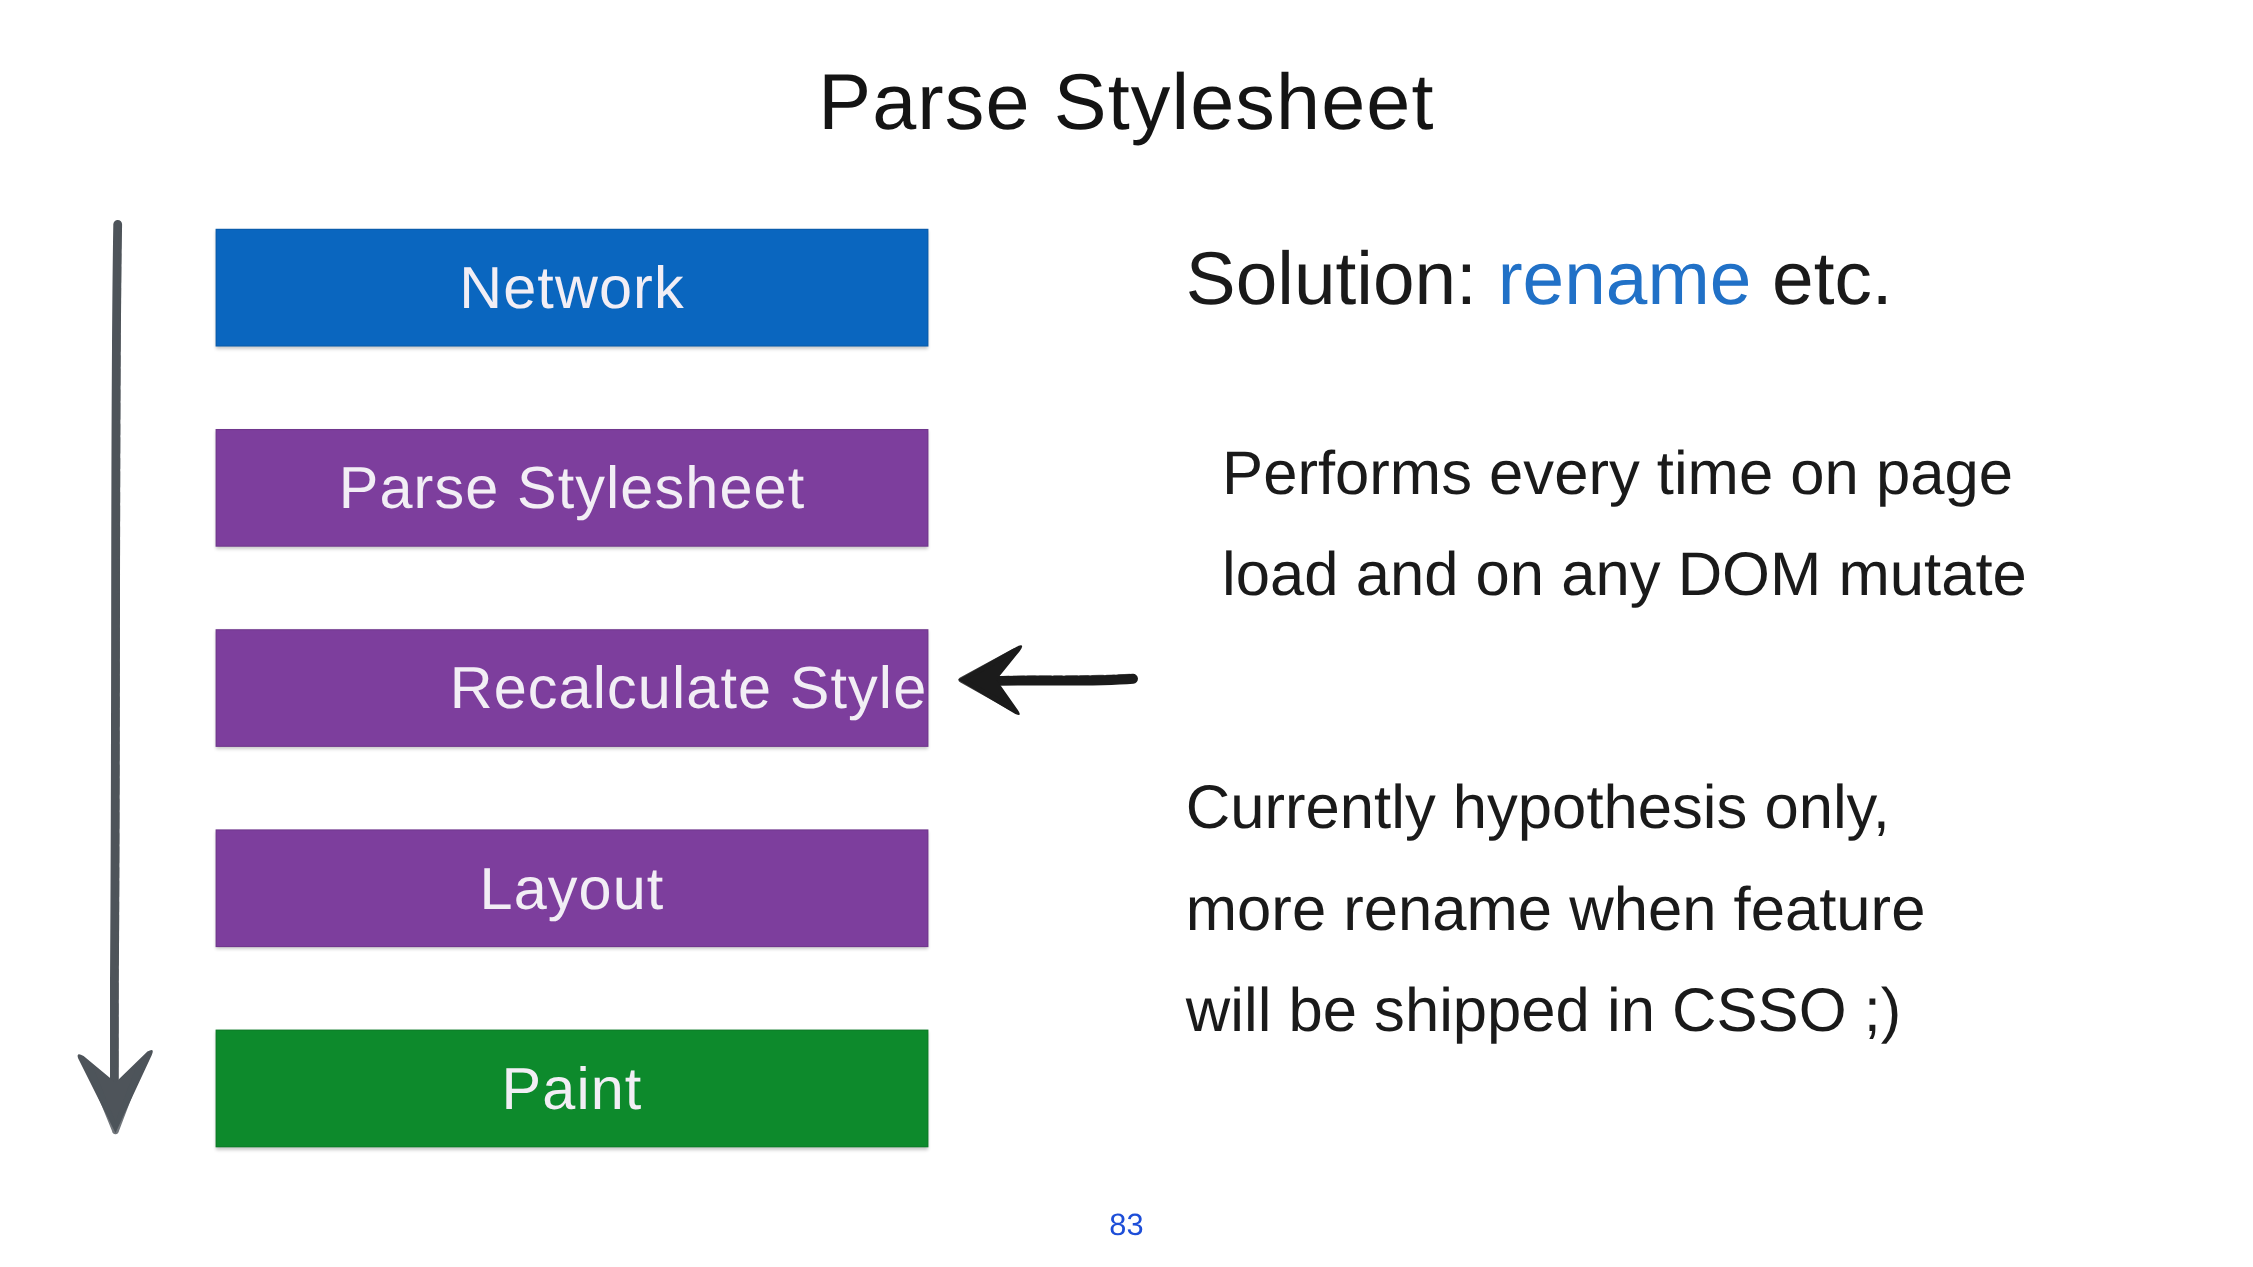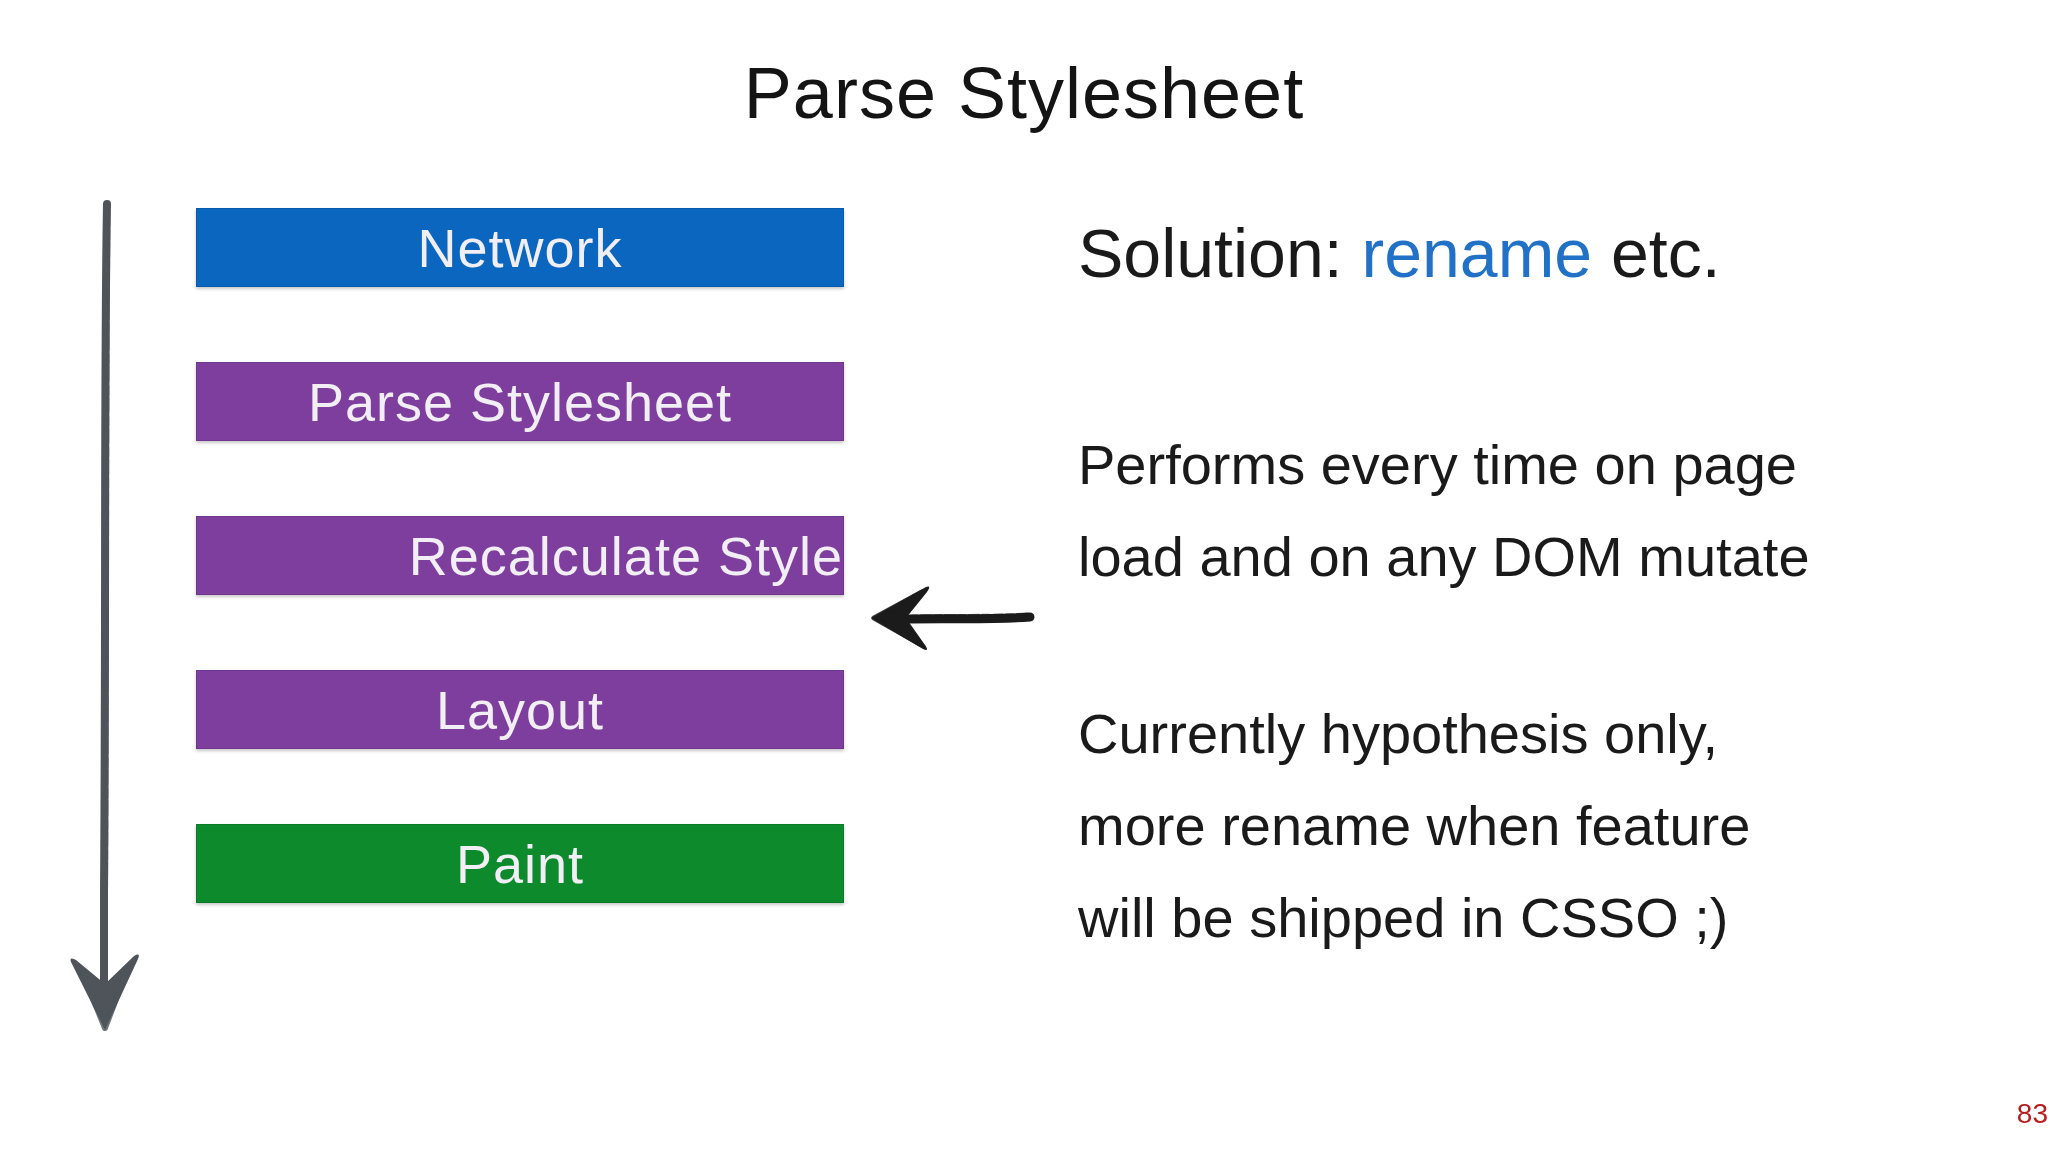--- a/index.html
+++ b/index.html
@@ -32,21 +32,21 @@
   .pipeline {
     position: absolute;
     left: 196px;
     top: 208px;
     width: 648px;
     display: flex;
     flex-direction: column;
     gap: 75px;
   }
   .step {
-    height: 79px;
+    height: 107px;
     display: flex;
     align-items: center;
     justify-content: center;
     font-size: 54px;
     font-weight: 400;
     letter-spacing: 1px;
     color: #f2eef5;
     border: 1px solid rgba(0,0,0,0.10);
     box-shadow: 0 2px 3px rgba(0,0,0,0.22);
     box-sizing: border-box;
@@ -80,30 +80,30 @@
   .note-block {
     position: absolute;
     left: 1078px;
     margin: 0;
     font-size: 56px;
     font-weight: 400;
     line-height: 92px;
     color: #1a1a1a;
     white-space: nowrap;
   }
-  .note-performs { top: 419px; }
+  .note-performs { top: 384px; margin-left: 33px; }
   .note-status   { top: 688px; }
   .page-number {
     position: absolute;
     top: 1098px;
     left: 0;
     width: 100%;
-    text-align: right;
+    text-align: center;
     font-size: 28px;
-    color: #b91c1c;
+    color: #1d4ed8;
   }
 </style>
 </head>
 <body>
 
 <div class="slide" style="background-color: rgb(255, 255, 255);">
 
   <h1 class="slide-title">Parse Stylesheet</h1>
 
   <svg class="down-arrow" viewBox="0 0 100 880" style="color: rgb(78, 84, 90);">

